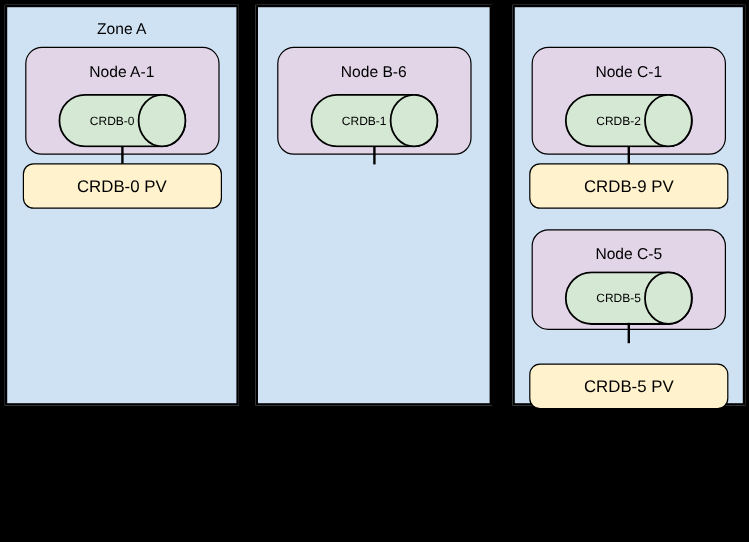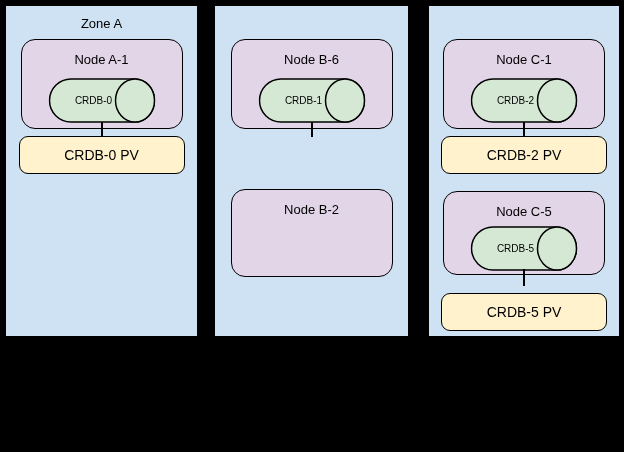--- a/index.html
+++ b/index.html
@@ -89,21 +89,21 @@
     background: #fff2cc;
     border: 1.5px solid #000000;
     border-radius: 9px;
     box-sizing: border-box;
     display: flex;
     align-items: center;
     justify-content: center;
     font-size: 14px;
   }
   .row1-pv { top: 130px; }
-  .row2-pv { top: 287px; align-items: center; }
+  .row2-pv { top: 297px; align-items: center; }
 </style>
 </head>
 <body>
 
 <div class="stage">
 
   <div class="zone zone-a">
     <div class="zone-title">Zone A</div>
 
     <div class="node row1-node">
@@ -131,41 +131,38 @@
 
     <svg class="cyl row1-cyl" width="107" height="45" viewBox="0 0 107 45">
       <path d="M 22.5 1 L 86.5 1 A 19.5 21.5 0 0 1 86.5 44 L 22.5 44 A 21.5 21.5 0 0 1 22.5 1 Z" stroke="#000000" stroke-width="1.5" fill="#d5e8d4"></path>
       <ellipse cx="86.5" cy="22.5" rx="19.5" ry="21.5" stroke="#000000" stroke-width="1.5" fill="#d5e8d4"></ellipse>
       <text class="cyl-label" x="45" y="26" text-anchor="middle">CRDB-1</text>
     </svg>
 
     <div class="connector row1-conn"></div>
 
 
-    <div class="node b2-node">
-      <div class="node-label">Node B-2</div>
-    </div>
   </div>
 
   <div class="zone zone-c">
 
     <div class="node row1-node">
       <div class="node-label">Node C-1</div>
     </div>
 
     <svg class="cyl row1-cyl" width="107" height="45" viewBox="0 0 107 45">
       <path d="M 22.5 1 L 86.5 1 A 19.5 21.5 0 0 1 86.5 44 L 22.5 44 A 21.5 21.5 0 0 1 22.5 1 Z" stroke="#000000" stroke-width="1.5" fill="#d5e8d4"></path>
       <ellipse cx="86.5" cy="22.5" rx="19.5" ry="21.5" stroke="#000000" stroke-width="1.5" fill="#d5e8d4"></ellipse>
       <text class="cyl-label" x="45" y="26" text-anchor="middle">CRDB-2</text>
     </svg>
 
     <div class="connector row1-conn"></div>
 
     <div class="pv row1-pv">
-      <span>CRDB-2 PV</span>
+      <span>CRDB-9 PV</span>
     </div>
 
     <div class="node row2-node">
       <div class="node-label">Node C-5</div>
     </div>
 
     <svg class="cyl row2-cyl" width="107" height="45" viewBox="0 0 107 45">
       <path d="M 22.5 1 L 86.5 1 A 19.5 21.5 0 0 1 86.5 44 L 22.5 44 A 21.5 21.5 0 0 1 22.5 1 Z" stroke="#000000" stroke-width="1.5" fill="#d5e8d4"></path>
       <ellipse cx="86.5" cy="22.5" rx="19.5" ry="21.5" stroke="#000000" stroke-width="1.5" fill="#d5e8d4"></ellipse>
       <text class="cyl-label" x="45" y="26" text-anchor="middle">CRDB-5</text>

